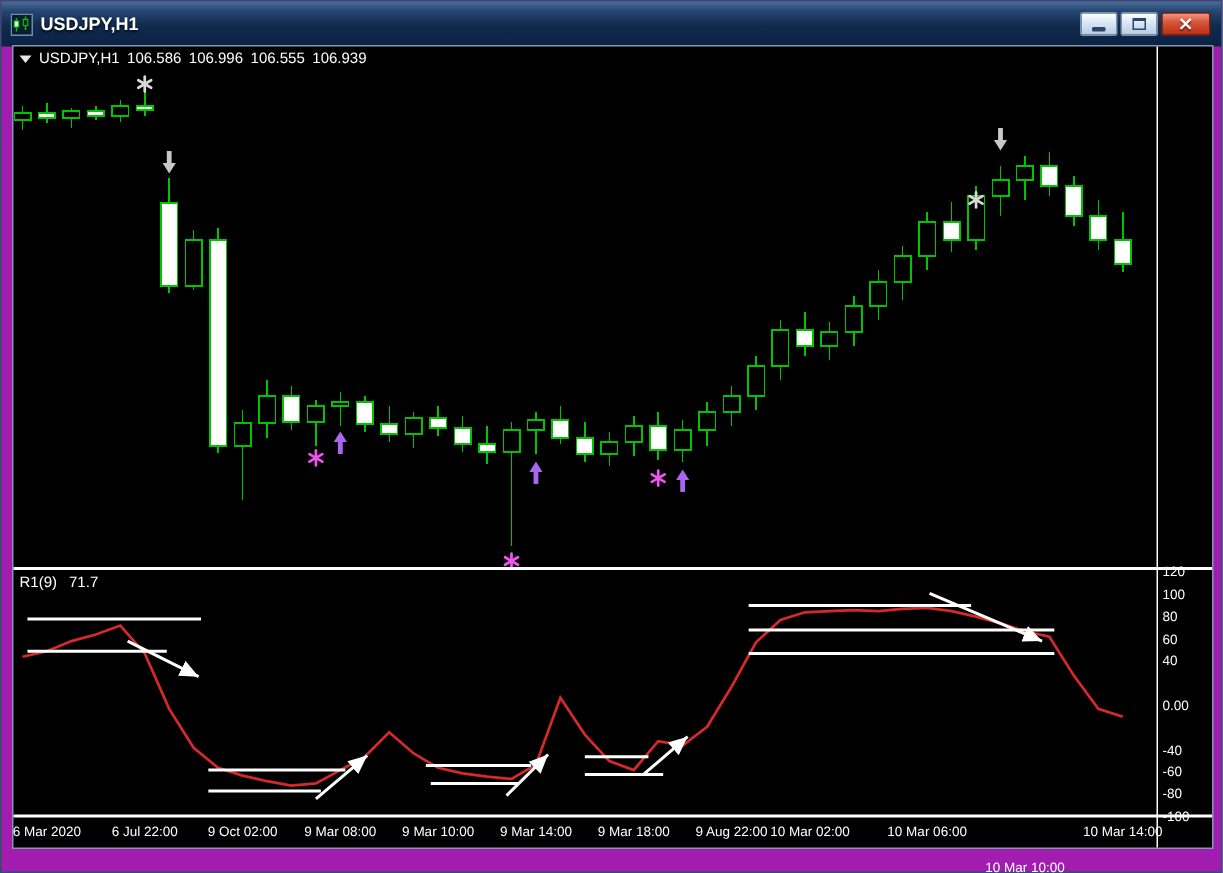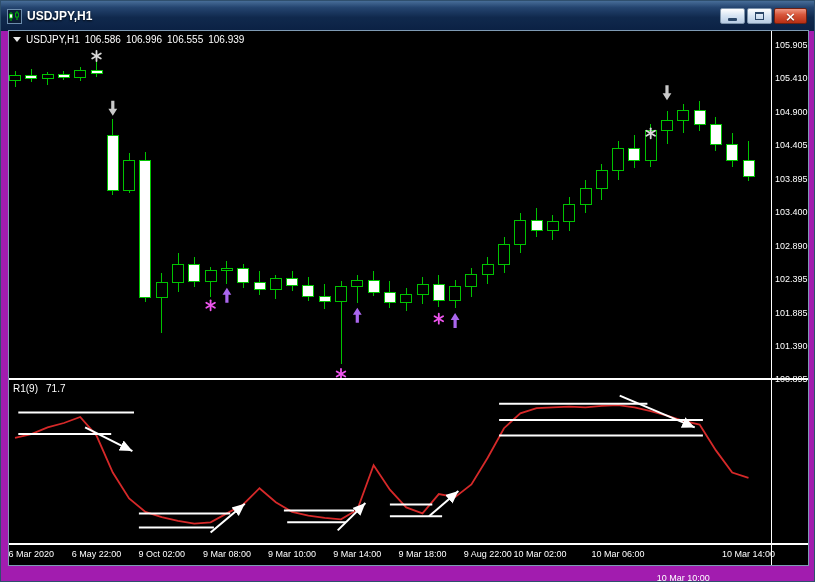--- a/index.html
+++ b/index.html
@@ -329,36 +329,35 @@
         </svg>
       <div class="info-label">
         <span>R1(9)</span>
         <span>71.7</span>
       </div>
     </div>
 
     <div class="hsep sep2"></div>
     <div class="vsep"></div>
 
-    <div class="price-scale" id="price-scale">
-        <span class="axis-label" style="left: 2px; top: 9px;">105.905</span>
-        <span class="axis-label" style="left: 2px; top: 42px;">105.410</span>
-        <span class="axis-label" style="left: 2px; top: 76px;">104.900</span>
-        <span class="axis-label" style="left: 2px; top: 109px;">104.405</span>
-        <span class="axis-label" style="left: 2px; top: 143px;">103.895</span>
-        <span class="axis-label" style="left: 2px; top: 176px;">103.400</span>
-        <span class="axis-label" style="left: 2px; top: 210px;">102.890</span>
-        <span class="axis-label" style="left: 2px; top: 243px;">102.395</span>
-        <span class="axis-label" style="left: 2px; top: 277px;">101.885</span>
-        <span class="axis-label" style="left: 2px; top: 310px;">101.390</span>
-        <span class="axis-label" style="left: 2px; top: 343px;">100.895</span>
+    <div class="ind-scale" id="ind-scale">
+        <span class="axis-label" style="left: 2px; top: -4px;">120</span>
+        <span class="axis-label" style="left: 2px; top: 10.8px;">100</span>
+        <span class="axis-label" style="left: 2px; top: 25.6px;">80</span>
+        <span class="axis-label" style="left: 2px; top: 40.5px;">60</span>
+        <span class="axis-label" style="left: 2px; top: 55.3px;">40</span>
+        <span class="axis-label" style="left: 2px; top: 84.9px;">0.00</span>
+        <span class="axis-label" style="left: 2px; top: 114.5px;">-40</span>
+        <span class="axis-label" style="left: 2px; top: 129.4px;">-60</span>
+        <span class="axis-label" style="left: 2px; top: 144.2px;">-80</span>
+        <span class="axis-label" style="left: 2px; top: 159px;">-100</span>
       </div>
     <div class="time-scale" id="time-scale">
         <span class="axis-label" style="left: 22.3px; top: 4px; transform: translateX(-50%);">6 Mar 2020</span>
-        <span class="axis-label" style="left: 87.5px; top: 4px; transform: translateX(-50%);">6 May 22:00</span>
+        <span class="axis-label" style="left: 87.5px; top: 4px; transform: translateX(-50%);">6 Jul 22:00</span>
         <span class="axis-label" style="left: 152.7px; top: 4px; transform: translateX(-50%);">9 Oct 02:00</span>
         <span class="axis-label" style="left: 217.9px; top: 4px; transform: translateX(-50%);">9 Mar 08:00</span>
         <span class="axis-label" style="left: 283.1px; top: 4px; transform: translateX(-50%);">9 Mar 10:00</span>
         <span class="axis-label" style="left: 348.3px; top: 4px; transform: translateX(-50%);">9 Mar 14:00</span>
         <span class="axis-label" style="left: 413.5px; top: 4px; transform: translateX(-50%);">9 Mar 18:00</span>
         <span class="axis-label" style="left: 478.7px; top: 4px; transform: translateX(-50%);">9 Aug 22:00</span>
         <span class="axis-label" style="left: 531px; top: 4px; transform: translateX(-50%);">10 Mar 02:00</span>
         <span class="axis-label" style="left: 609.1px; top: 4px; transform: translateX(-50%);">10 Mar 06:00</span>
         <span class="axis-label" style="left: 674.3px; top: 19px; transform: translateX(-50%); margin-top: 9px;">10 Mar 10:00</span>
         <span class="axis-label" style="left: 739.5px; top: 4px; transform: translateX(-50%);">10 Mar 14:00</span>

